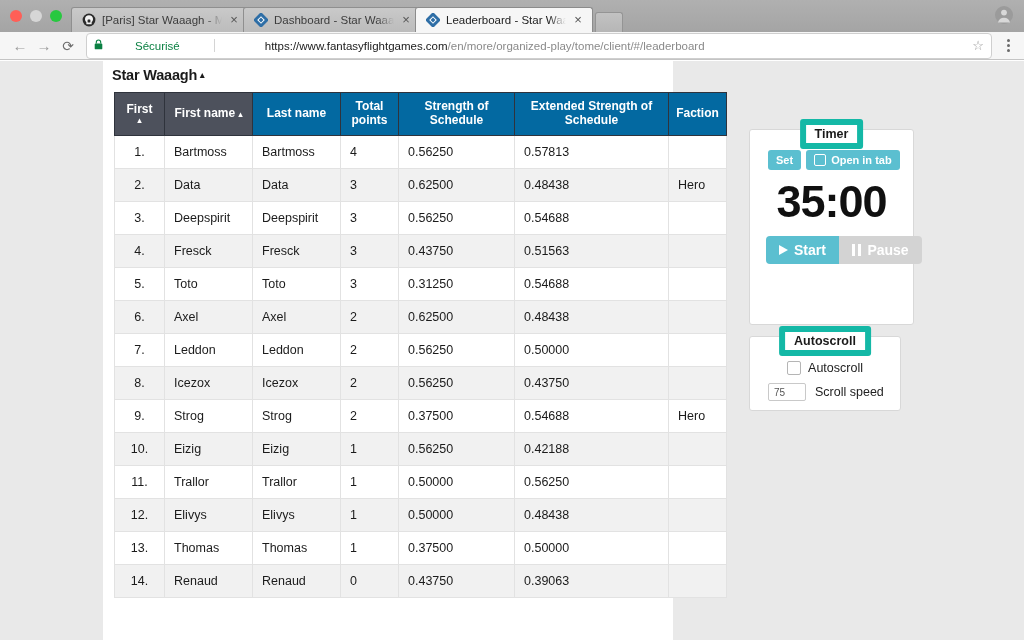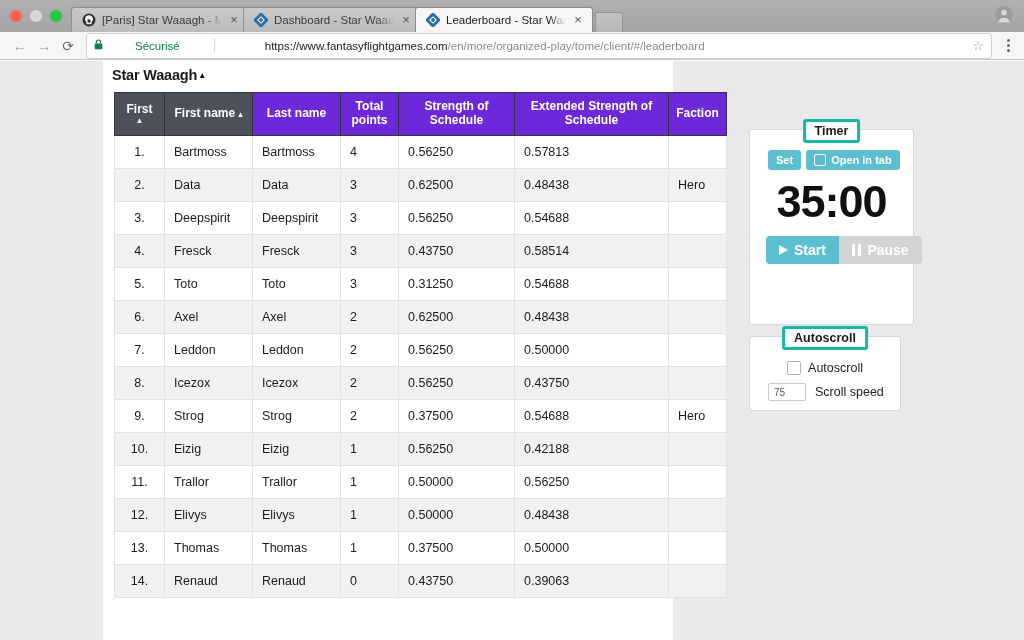--- a/index.html
+++ b/index.html
@@ -170,21 +170,21 @@
   .page-title .caret { font-size: 9px; margin-left: 3px; position: relative; top:-2px;}
 
   table.lb {
     border-collapse: collapse;
     margin: 9px 0 0 11px;
     width: 612px;
     table-layout: fixed;
     font-size: 12.5px;
   }
   table.lb th {
-    background: #6d28d9;
+    background: #0369a1;
     color: #ffffff;
     font-size: 12px;
     font-weight: bold;
     text-align: center;
     padding: 7px 4px;
     border: 1px solid #2f333c;
     vertical-align: middle;
     line-height: 1.15;
   }
   table.lb th.sorted { background: #4d515c; }
@@ -210,21 +210,21 @@
     border: 1px solid #d8d8d8;
     border-radius: 3px;
     box-sizing: border-box;
   }
   .widget-legend {
     position: absolute;
     top: -11px;
     left: 50%;
     transform: translateX(-50%);
     background: #ffffff;
-    border: 3px solid #14b8a6;
+    border: 6px solid #14b8a6;
     border-radius: 3px;
     font-size: 12.5px;
     font-weight: bold;
     color: #1a1a1a;
     padding: 2px 9px;
     white-space: nowrap;
   }
   #timer-widget {
     left: 749px; top: 68px; width: 165px; height: 196px;
   }
@@ -460,21 +460,21 @@
               <td class="c-num">0.56250</td>
               <td class="c-num">0.54688</td>
               <td class="c-num"></td>
             </tr>
             <tr class="odd">
               <td class="c-rank">4.</td>
               <td>Fresck</td>
               <td>Fresck</td>
               <td class="c-num">3</td>
               <td class="c-num">0.43750</td>
-              <td class="c-num">0.58514</td>
+              <td class="c-num">0.51563</td>
               <td class="c-num"></td>
             </tr>
             <tr class="">
               <td class="c-rank">5.</td>
               <td>Toto</td>
               <td>Toto</td>
               <td class="c-num">3</td>
               <td class="c-num">0.31250</td>
               <td class="c-num">0.54688</td>
               <td class="c-num"></td>

